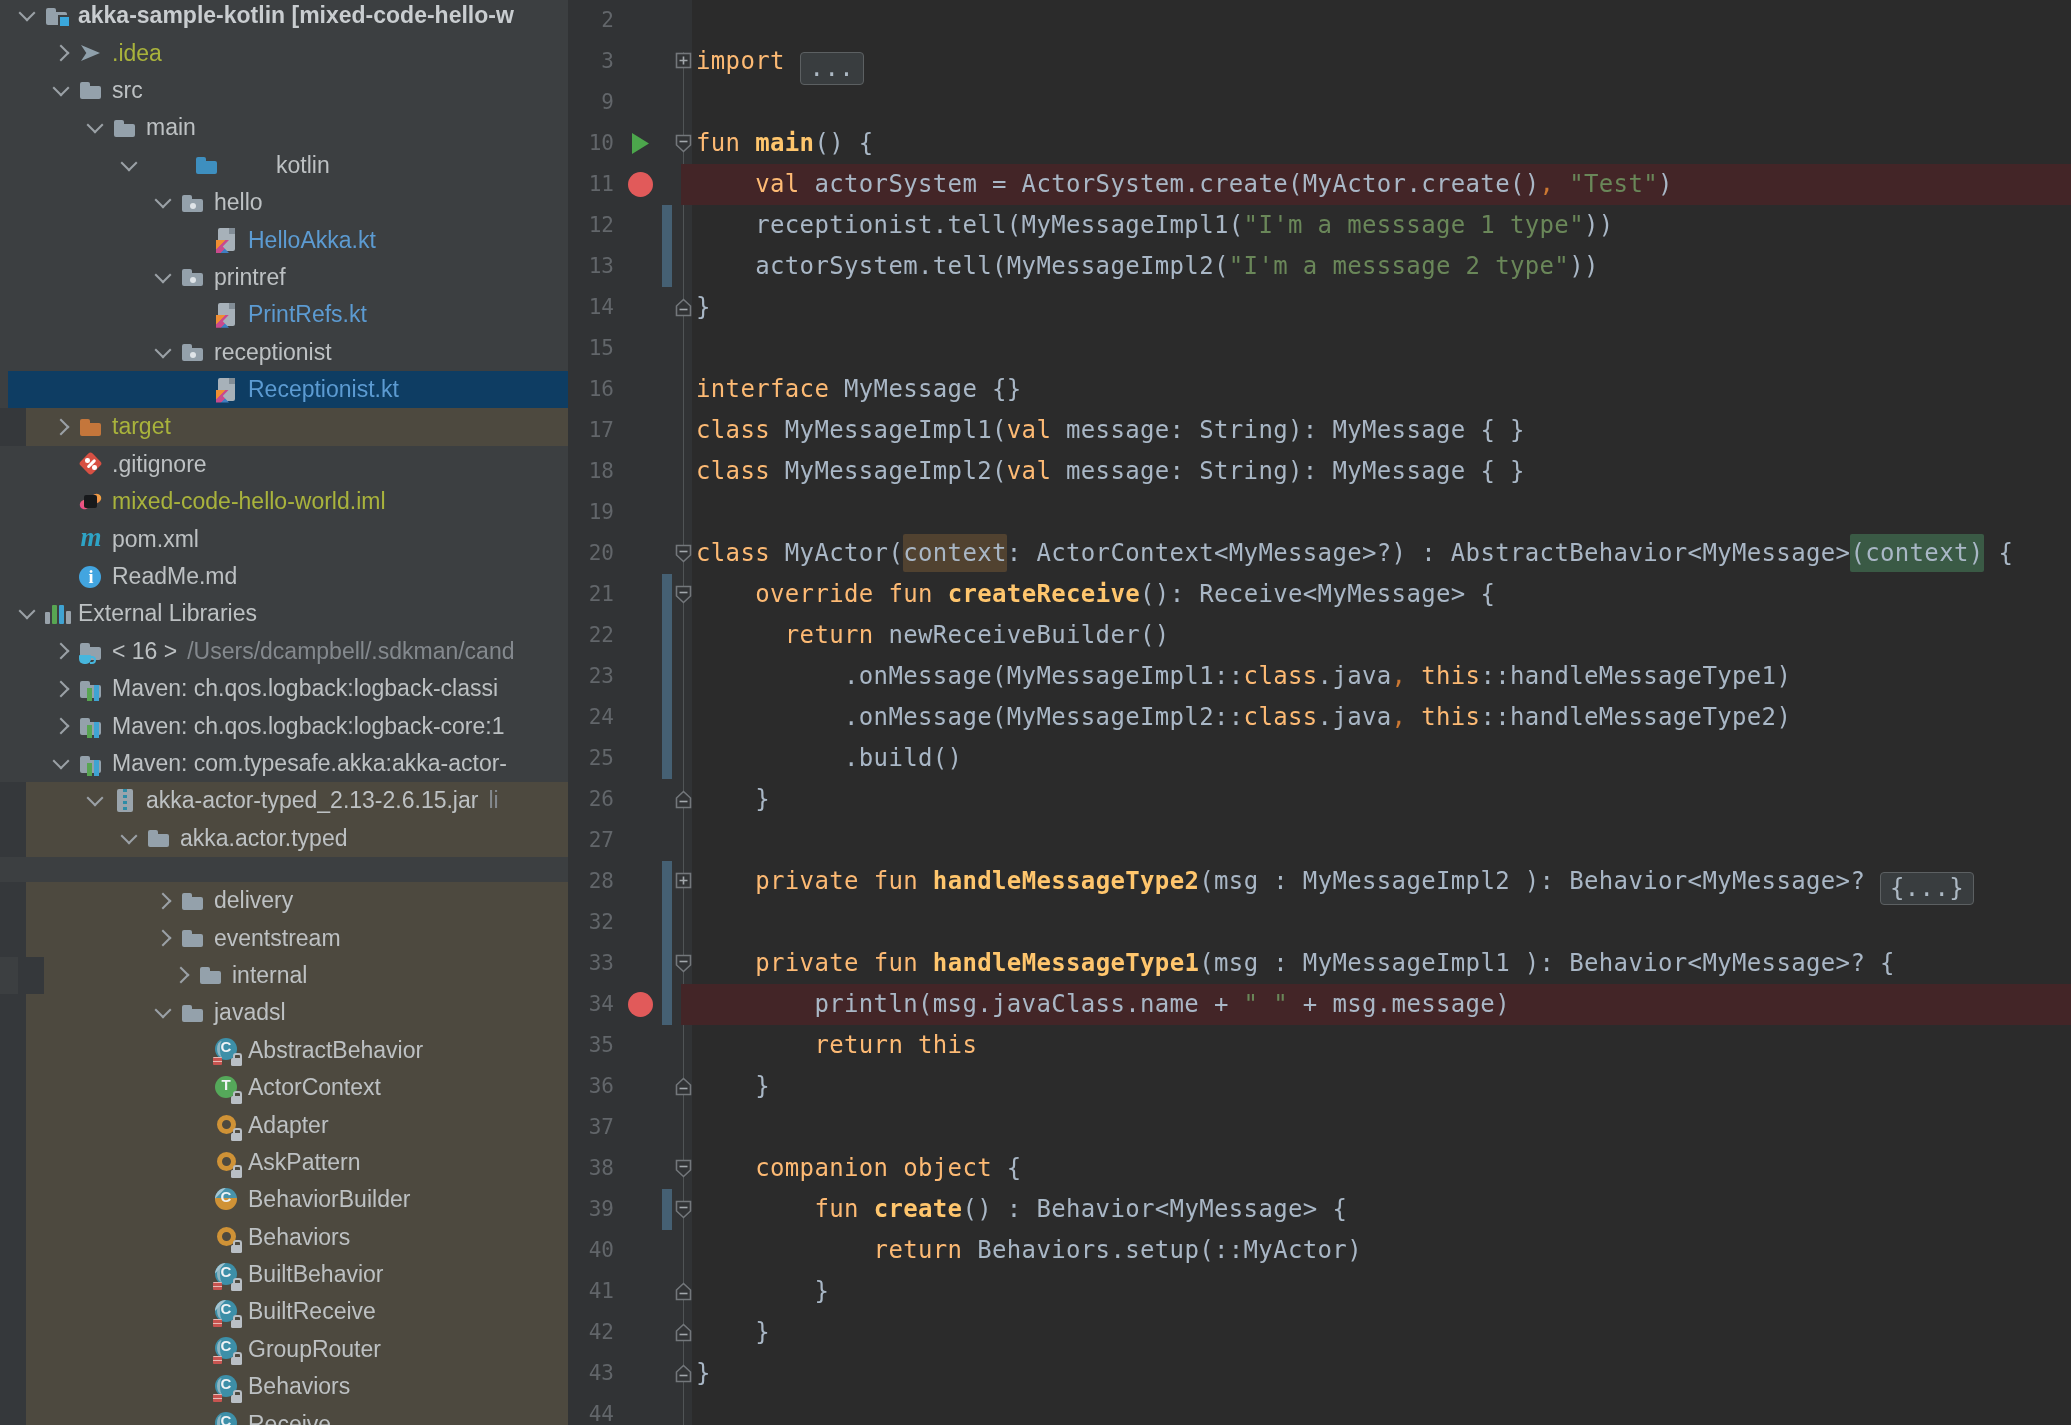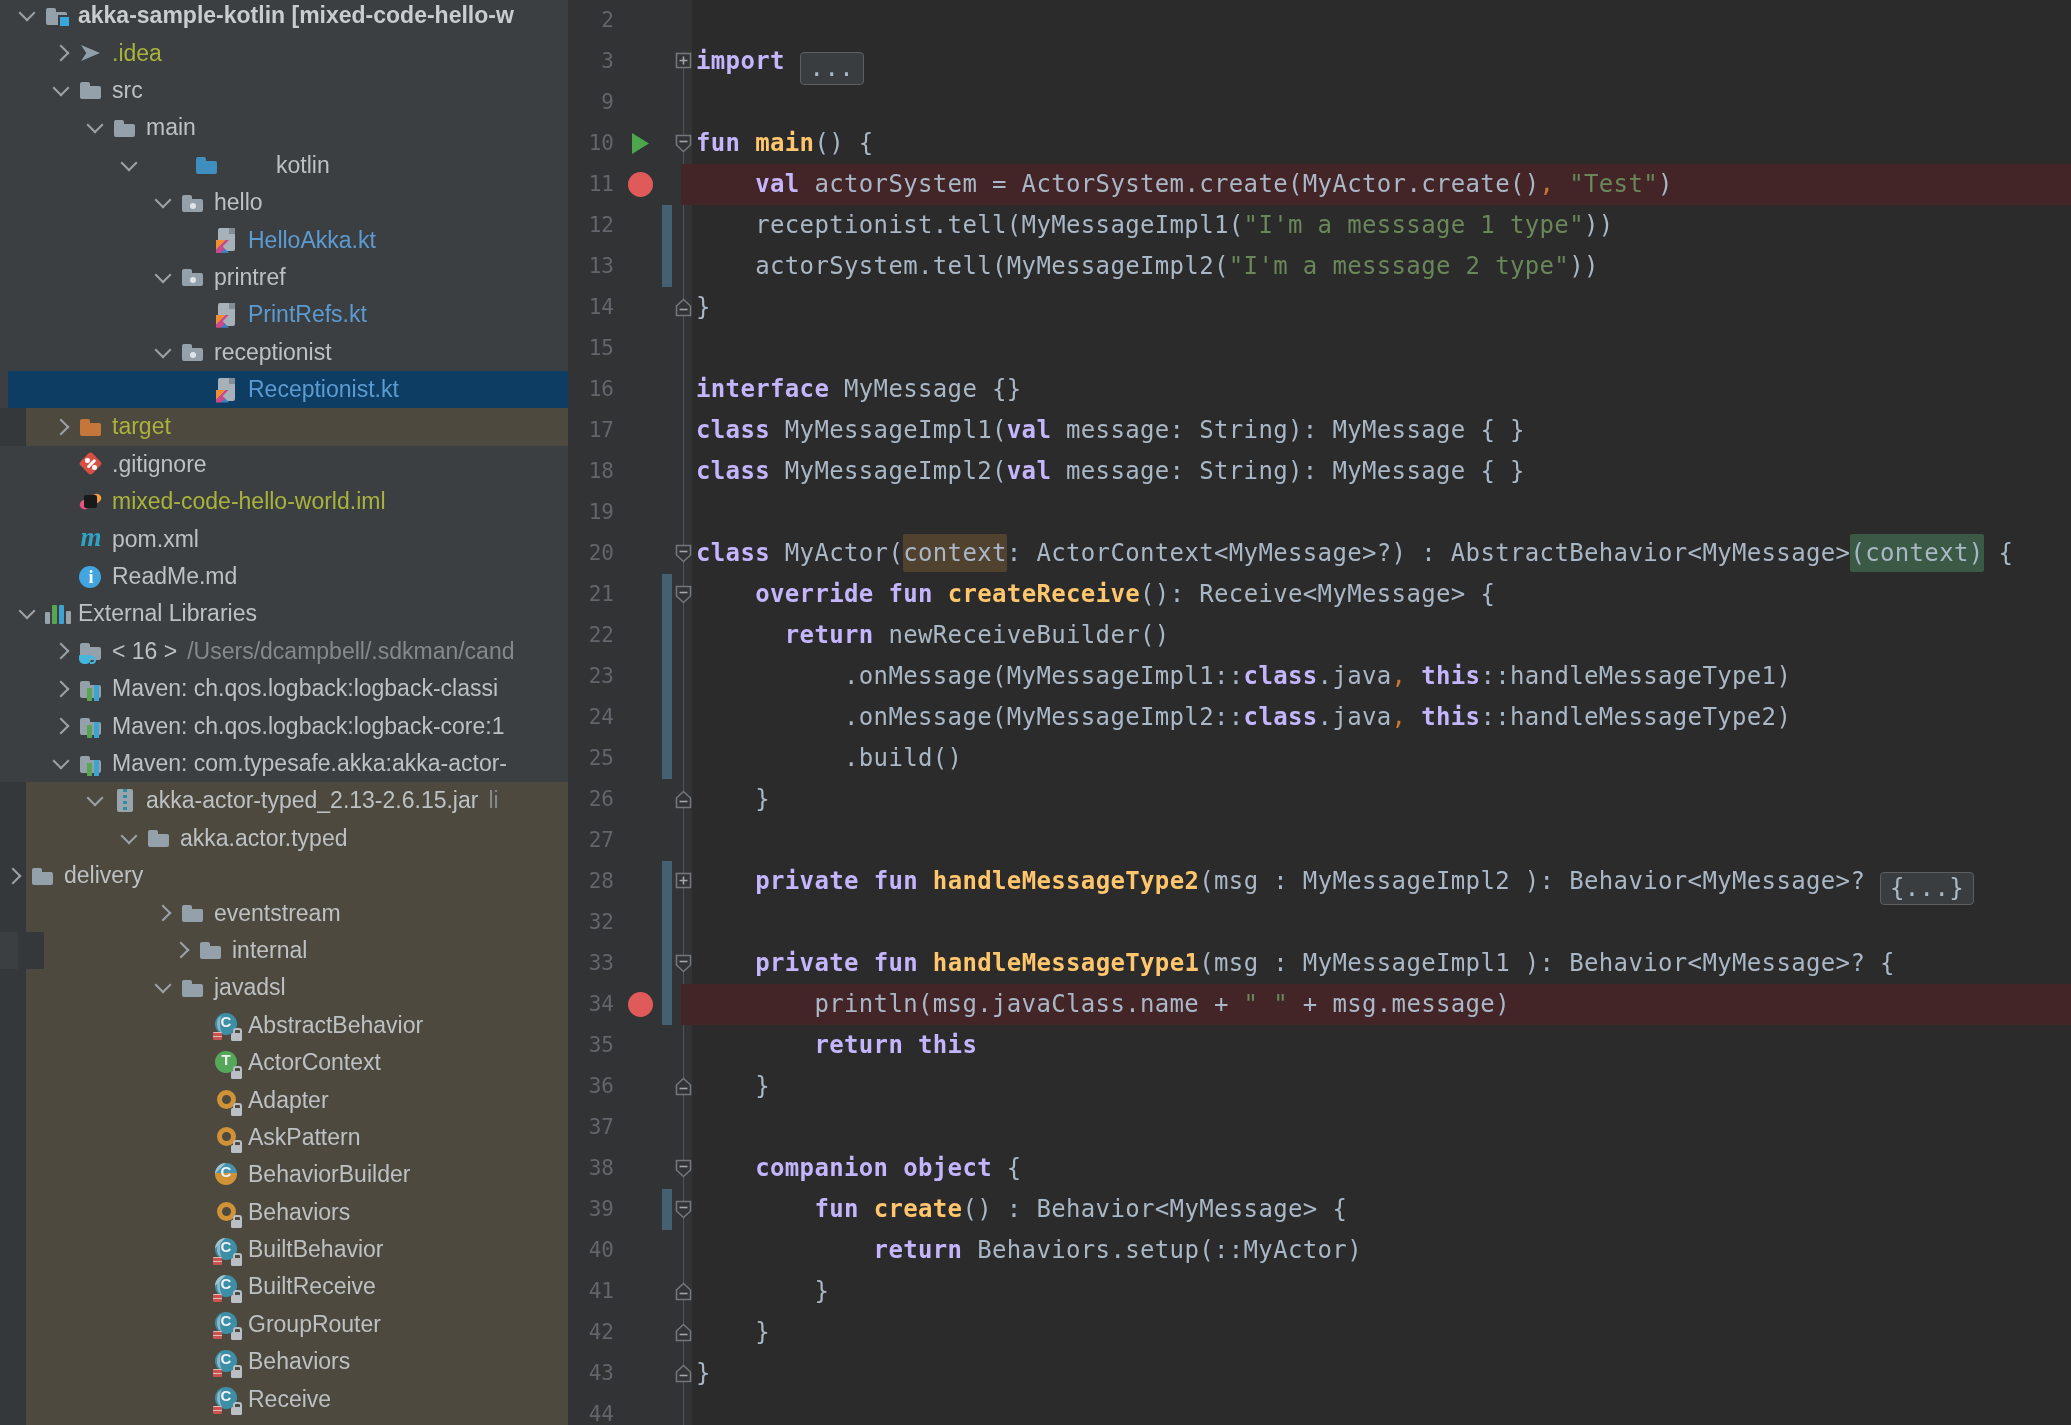--- a/index.html
+++ b/index.html
@@ -82,21 +82,21 @@
   .editor{position:absolute;left:568px;top:0;right:0;height:1425px;background:#2b2b2b;overflow:hidden;
         font-family:"DejaVu Sans Mono",monospace;font-size:24px;letter-spacing:0.35px}
   .gutter-col{position:absolute;left:0;top:0;width:124px;height:100%;background:#313335;z-index:0}
   .fold-guide{position:absolute;left:115px;top:52px;bottom:0;width:1px;background:#505456;z-index:1}
   #lines{position:absolute;left:0;top:0;right:0;z-index:3}
   .line{position:relative;height:41px}
   .hl{position:absolute;left:113px;right:0;top:0;height:41px;background:#432527;z-index:0}
   .num{position:absolute;left:0;top:0;width:46px;height:41px;line-height:41px;text-align:right;
         color:#62666a;font-size:21px;letter-spacing:0;z-index:2}
   .code{position:relative;margin-left:128px;line-height:41px;white-space:pre;color:#a9b7c6;z-index:3}
-  .k{color:#c4b5fd;font-weight:bold}
+  .k{color:#fdba74;font-weight:normal}
   .f{color:#ffc66d;font-weight:bold}
   .s{color:#6a8759}
   .c{color:#cc7832}
   .hb{background:#514230;padding:5px 0;border-radius:2px}
   .hg{background:#3a5a45;padding:5px 0;border-radius:2px}
   .chip{display:inline-block;height:33px;line-height:31px;padding:0 9px;background:#393d3f;
         border:1px solid #5c6062;border-radius:4px;color:#adb9c4;vertical-align:-7px;box-sizing:border-box}
   .bp{position:absolute;left:60px;top:8px;width:25px;height:25px;border-radius:50%;background:#e15a5a;z-index:4}
   .run{position:absolute;left:62px;top:8px;z-index:4;line-height:0}
   .fold{position:absolute;left:107px;top:11px;z-index:4;line-height:0}
@@ -293,21 +293,21 @@
           <span class="lab">akka-actor-typed_2.13-2.6.15.jar</span>
           <span class="suffix">li</span>
         </div>
         <div class="tree-row nonproject" style="padding-left: 116px;">
           <span class="chevslot">
             <span class="chev exp"></span>
           </span>
           <span class="ticon i-folder fld"></span>
           <span class="lab">akka.actor.typed</span>
         </div>
-        <div class="tree-row nonproject" style="">
+        <div class="tree-row nonproject" style="padding-left: 150px; margin-top: 25px;">
           <span class="chevslot">
             <span class="chev"></span>
           </span>
           <span class="ticon i-folder fld"></span>
           <span class="lab">delivery</span>
         </div>
         <div class="tree-row nonproject" style="padding-left: 150px;">
           <span class="chevslot">
             <span class="chev"></span>
           </span>

